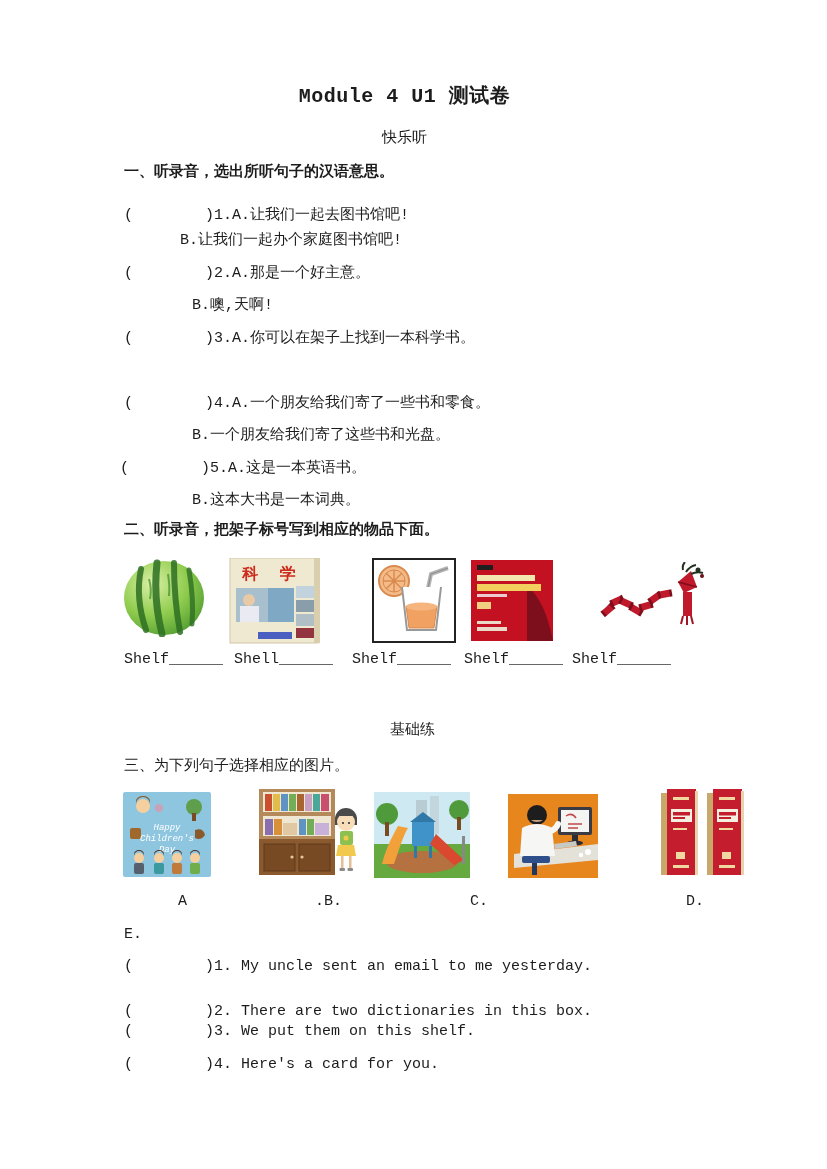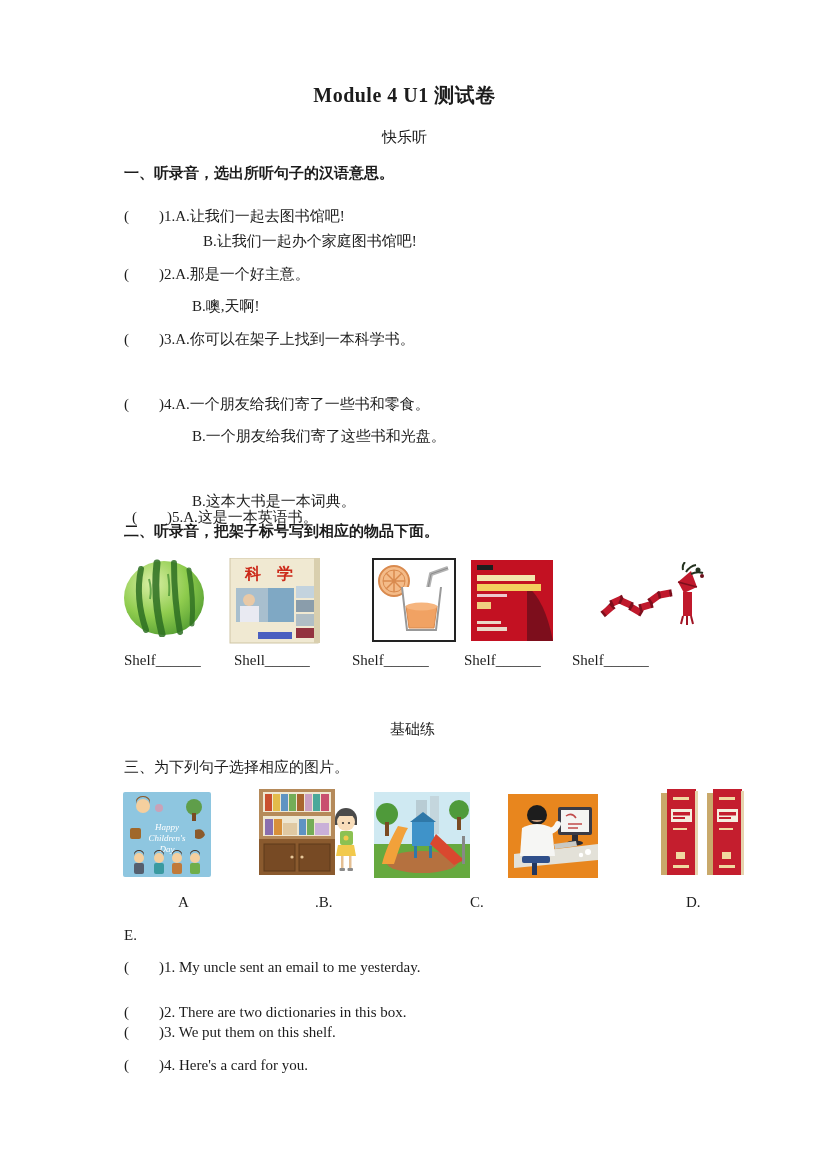--- a/index.html
+++ b/index.html
@@ -1,18 +1,18 @@
 <!DOCTYPE html>
 <html><head>
 <meta charset="utf-8">
 <style>
   html,body { margin:0; padding:0; background:#ffffff; }
   .page {
     position:relative; width:809px; height:1169px; background:#ffffff;
-    font-family:Liberation Serif, serif; color:#1c1c1c;
+    font-family:Liberation Mono, monospace; color:#1c1c1c;
     overflow:hidden;
   }
   .abs { position:absolute; }
   .txt { font-size:15px; line-height:20px; white-space:pre; }
   .bold { font-weight:bold; }
   .center { left:0; right:0; text-align:center; }
   .title { font-size:20px; font-weight:bold; letter-spacing:.5px; }
   .banner { font-size:15px; }
   .imgbox { position:absolute; }
   .juice-frame { border:2px solid #222; background:#fff; }
@@ -22,27 +22,27 @@
 <body>
 
 <div class="page">
 
   <div class="abs center title" style="top:82px;">Module 4 U1  测试卷</div>
   <div class="abs center banner" style="top:128px;">快乐听</div>
 
   <div class="abs txt bold" style="left:124px; top:163px;">一、听录音，选出所听句子的汉语意思。</div>
 
   <div class="abs txt" style="left:124px; top:206px;">(        )1.A.让我们一起去图书馆吧!</div>
-  <div class="abs txt" style="left:203px; top:231px;">B.让我们一起办个家庭图书馆吧!</div>
+  <div class="abs txt" style="left:180px; top:231px;">B.让我们一起办个家庭图书馆吧!</div>
   <div class="abs txt" style="left:124px; top:264px;">(        )2.A.那是一个好主意。</div>
   <div class="abs txt" style="left:192px; top:296px;">B.噢,天啊!</div>
   <div class="abs txt" style="left:124px; top:329px;">(        )3.A.你可以在架子上找到一本科学书。</div>
   <div class="abs txt" style="left:124px; top:394px;">(        )4.A.一个朋友给我们寄了一些书和零食。</div>
   <div class="abs txt" style="left:192px; top:426px;text-align:center;">B.一个朋友给我们寄了这些书和光盘。</div>
-  <div class="abs txt" style="left:132px; top:459px;margin-top:48px;">(        )5.A.这是一本英语书。</div>
+  <div class="abs txt" style="left:120px; top:459px;">(        )5.A.这是一本英语书。</div>
   <div class="abs txt" style="left:192px; top:491px;">B.这本大书是一本词典。</div>
 
   <div class="abs txt bold" style="left:124px; top:521px;">二、听录音，把架子标号写到相应的物品下面。</div>
 
   <div class="imgbox" style="left:122px; top:559px;">
     <svg width="84" height="78" viewBox="0 0 84 78">
       <defs>
         <radialGradient id="wm" cx="35%" cy="30%" r="80%">
           <stop offset="0%" stop-color="#d9efa4"></stop>
             <stop offset="55%" stop-color="#8fcc4e"></stop>

